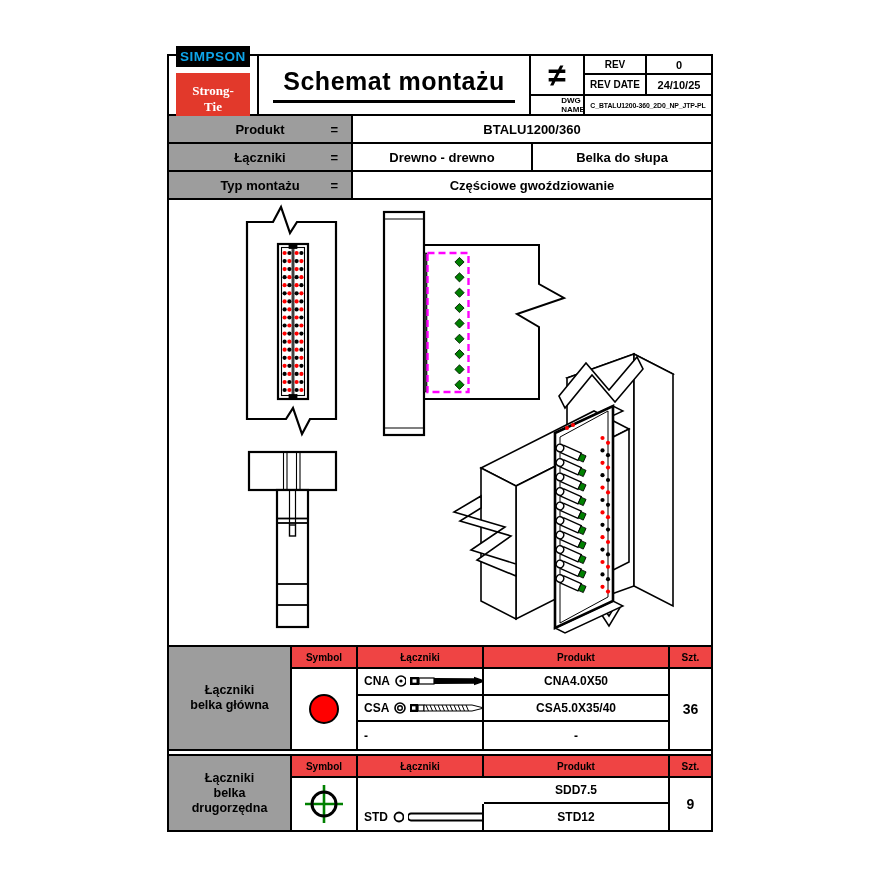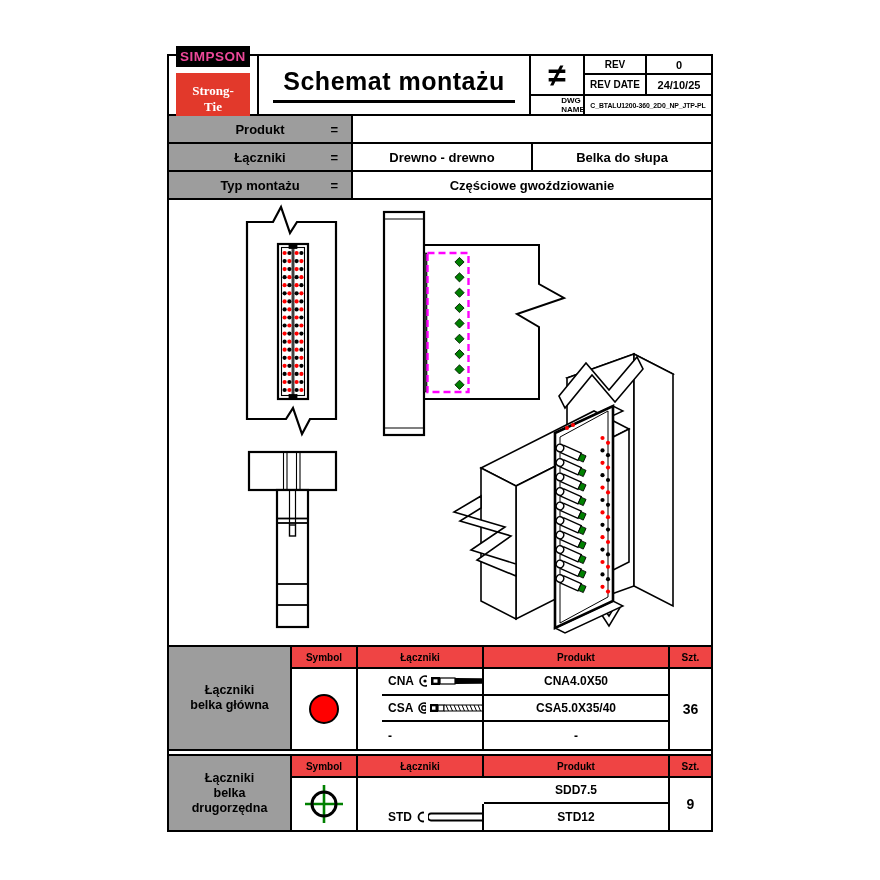--- a/index.html
+++ b/index.html
@@ -2,21 +2,21 @@
 <html><head>
 <meta charset="utf-8">
 <style>
   * { box-sizing: border-box; margin: 0; padding: 0; }
   html,body { width:880px; height:880px; background:#fff; font-family:"Liberation Sans",sans-serif; color:#000; }
   .sheet { position:absolute; left:167px; top:54px; width:546px; height:778px; border:2.5px solid #000; display:flex; flex-direction:column; background:#fff; }
 
   
   .hdr { height:60px; border-bottom:2.5px solid #000; display:flex; }
   .logo-cell { width:90px; border-right:2px solid #000; padding:6px 7px; display:flex; flex-direction:column; justify-content:center; }
-  .logo-top { background:#000; color:#ec4899; font-weight:bold; font-size:13.5px; letter-spacing:.5px; text-align:center; padding:3px 2px; }
+  .logo-top { background:#000; color:#0ea5e9; font-weight:bold; font-size:13.5px; letter-spacing:.5px; text-align:center; padding:3px 2px; }
   .logo-bot { background:#e2392b; color:#fff; font-weight:bold; font-size:13px; font-family:"Liberation Serif",serif; text-align:center; padding:10px; margin-top:6px; }
   .title-cell { flex:1; border-right:2px solid #000; display:flex; align-items:center; justify-content:center; }
   .title { font-size:25px; font-weight:bold; border-bottom:3px solid #000; padding:0 10px 4px; letter-spacing:.5px; }
   .rev-block { width:180px; display:grid; grid-template-columns:54px 62px 1fr; grid-template-rows:19px 21px 1fr; }
   .rev-block > div { display:flex; align-items:center; justify-content:center; font-weight:bold; }
   .ne-cell { grid-column:1; grid-row:1/3; border-right:2px solid #000; border-bottom:2px solid #000; font-size:32px; line-height:1; }
   .rev-l  { grid-column:2; grid-row:1; border-right:2px solid #000; border-bottom:2px solid #000; font-size:10px; }
   .rev-v  { grid-column:3; grid-row:1; border-bottom:2px solid #000; font-size:11px; }
   .revd-l { grid-column:2; grid-row:2; border-right:2px solid #000; border-bottom:2px solid #000; font-size:10px; }
   .revd-v { grid-column:3; grid-row:2; border-bottom:2px solid #000; font-size:11px; }
@@ -41,21 +41,21 @@
   .bom1 { height:104px; border-bottom:2px solid #000; }
   .gap { height:3px; background:#fff; }
   .bom2 { height:76px; border-top:2px solid #000; }
   .group-cell { width:123px; background:#9d9d9d; border-right:2px solid #000; display:flex; flex-direction:column; align-items:center; justify-content:center; font-weight:bold; font-size:12.5px; line-height:1.2; text-align:center; }
   .bom-grid { flex:1; display:grid; grid-template-columns:66px 126px 1fr 41px; }
   .bom1 .bom-grid { grid-template-rows:22px 1fr 1fr 1fr; }
   .bom2 .bom-grid { grid-template-rows:22px 1fr 1fr; }
   .hcell { background:#ef4444; border-right:2px solid #000; border-bottom:2px solid #000; display:flex; align-items:center; justify-content:center; font-weight:bold; font-size:10px; }
   .hcell.last { border-right:none; }
   .sym-cell { grid-column:1; border-right:2px solid #000; display:flex; align-items:center; justify-content:center; }
-  .fast-cell { grid-column:2; border-right:2px solid #000; border-bottom:2px solid #000; display:flex; align-items:center; padding-left:6px; gap:4px; font-weight:bold; font-size:12px;margin-left:24px; }
+  .fast-cell { grid-column:2; border-right:2px solid #000; border-bottom:2px solid #000; display:flex; align-items:center; padding-left:6px; gap:4px; font-weight:bold; font-size:12px; }
   .prod-cell { grid-column:3; border-right:2px solid #000; border-bottom:2px solid #000; display:flex; align-items:center; justify-content:center; font-weight:bold; font-size:12px; }
   .row-last { border-bottom:none !important; }
   .qty-cell { grid-column:4; display:flex; align-items:center; justify-content:center; font-weight:bold; font-size:14px; }
   .red-dot { width:30px; height:30px; border-radius:50%; border:2.5px solid #000; background:#ff0000; }
 </style>
 </head>
 <body>
 
 <div class="sheet">
 
@@ -77,20 +77,21 @@
       <div class="dwg-v">C_BTALU1200-360_2D0_NP_JTP-PL</div>
     </div>
   </div>
 
   <div class="ptable">
     <div class="p-row">
       <div class="p-label">
         <span>Produkt</span>
         <span class="p-eq">=</span>
       </div>
+      <div class="p-val">BTALU1200/360</div>
     </div>
     <div class="p-row">
       <div class="p-label">
         <span>Łączniki</span>
         <span class="p-eq">=</span>
       </div>
       <div class="p-val split">Drewno - drewno</div>
       <div class="p-val">Belka do słupa</div>
     </div>
     <div class="p-row">

